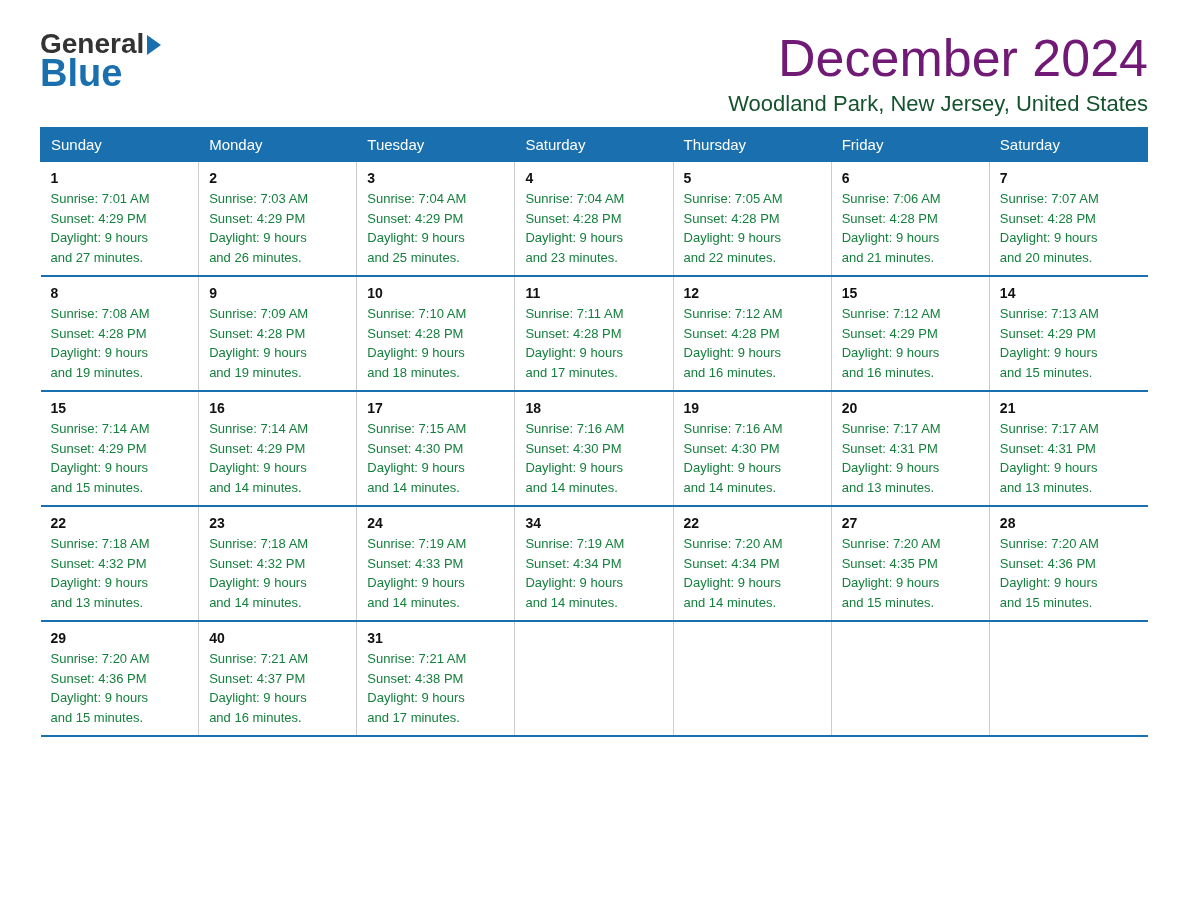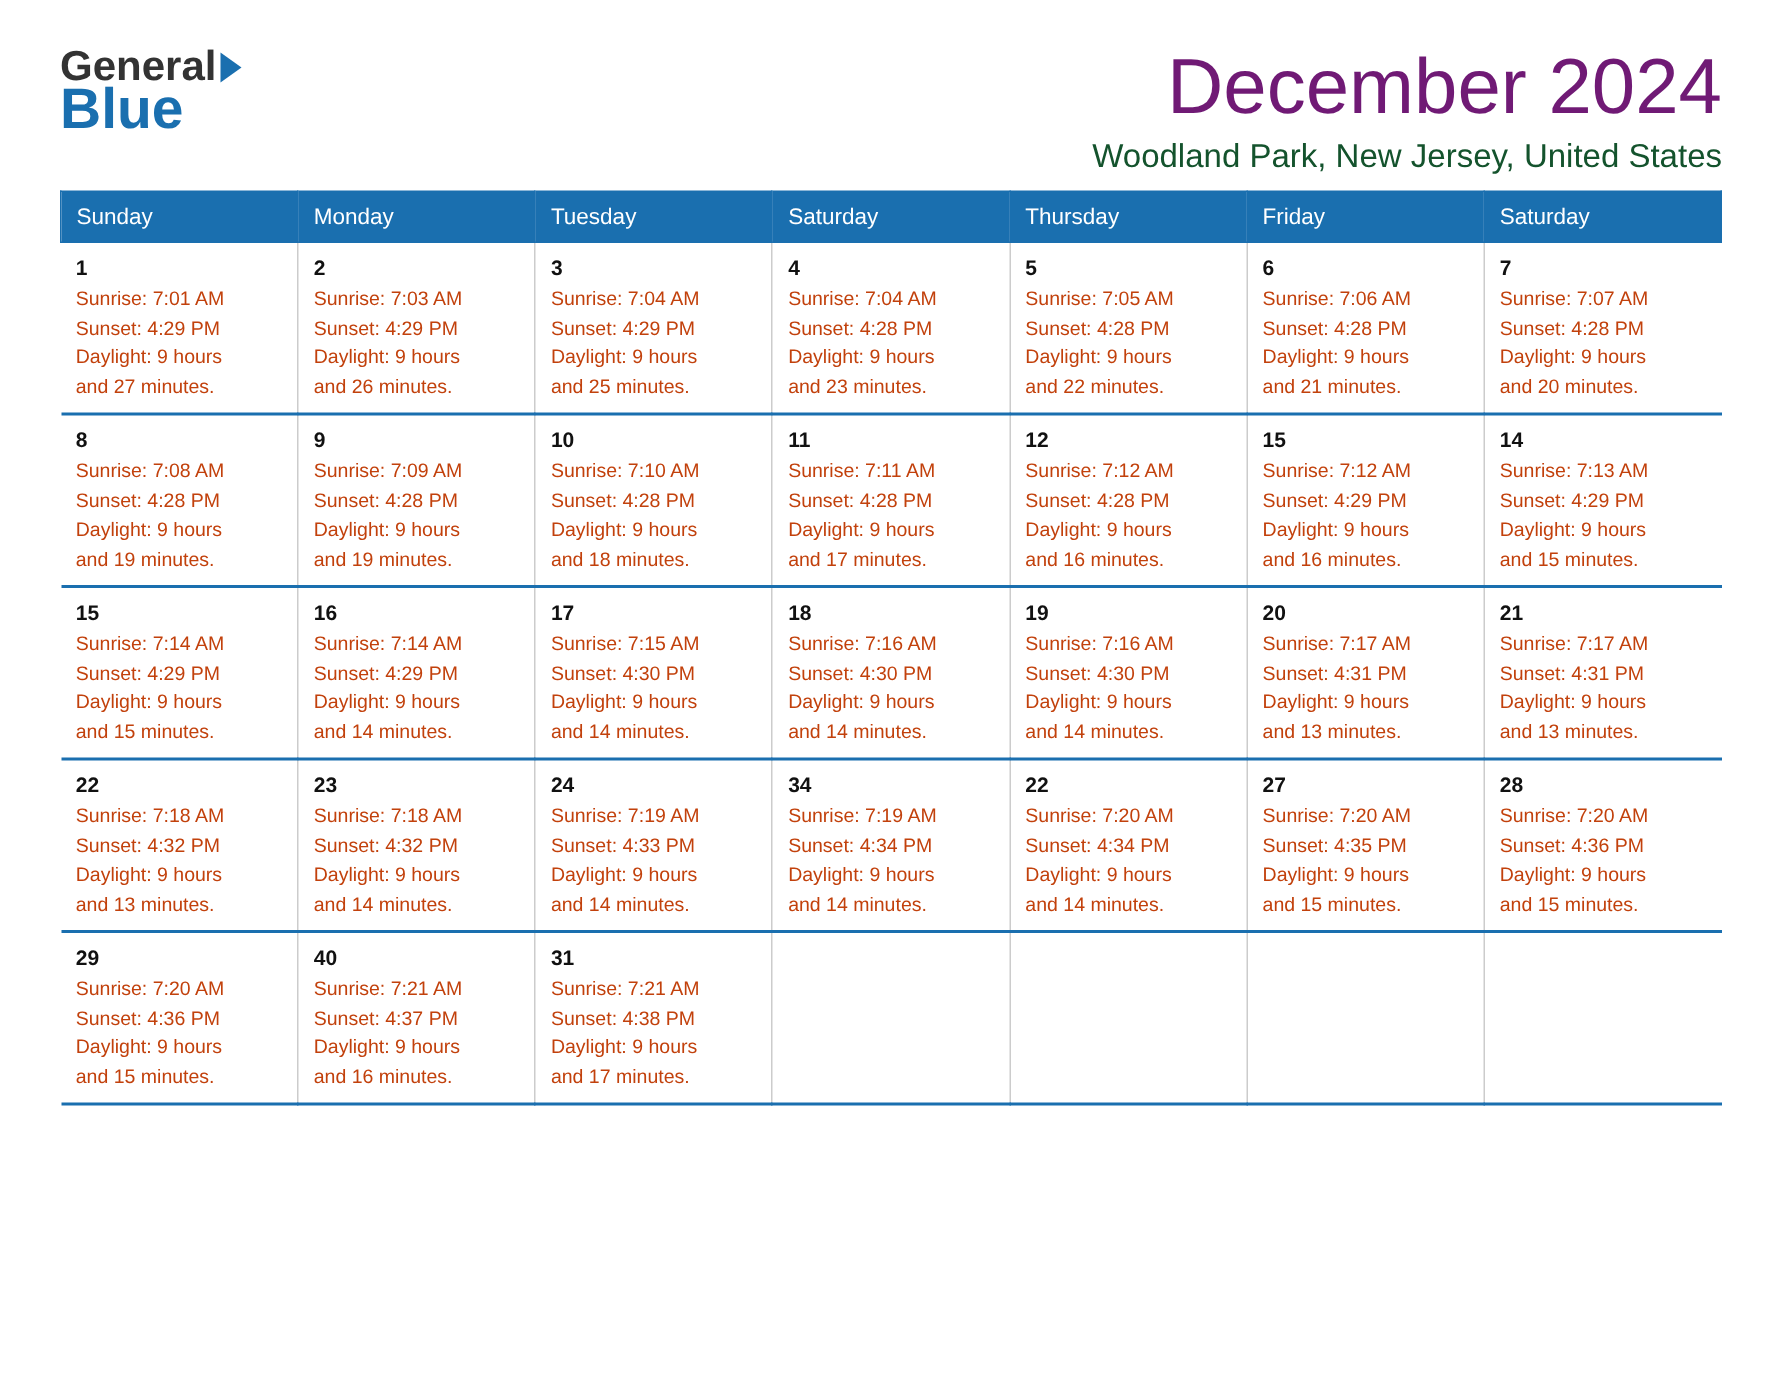--- a/index.html
+++ b/index.html
@@ -95,21 +95,21 @@
     .day-number {
       font-size: 14px;
       font-weight: bold;
       color: #111;
       display: block;
       margin-bottom: 3px;
     }
     .day-info {
       font-size: 13px;
       line-height: 1.5;
-      color: #c2410c;
+      color: #15803d;
     }
   </style>
 </head>
 <body>
 
 <div class="header">
   <div class="logo">
     <div class="logo-general">
       <span>General</span>
       <span class="arrow"></span>

